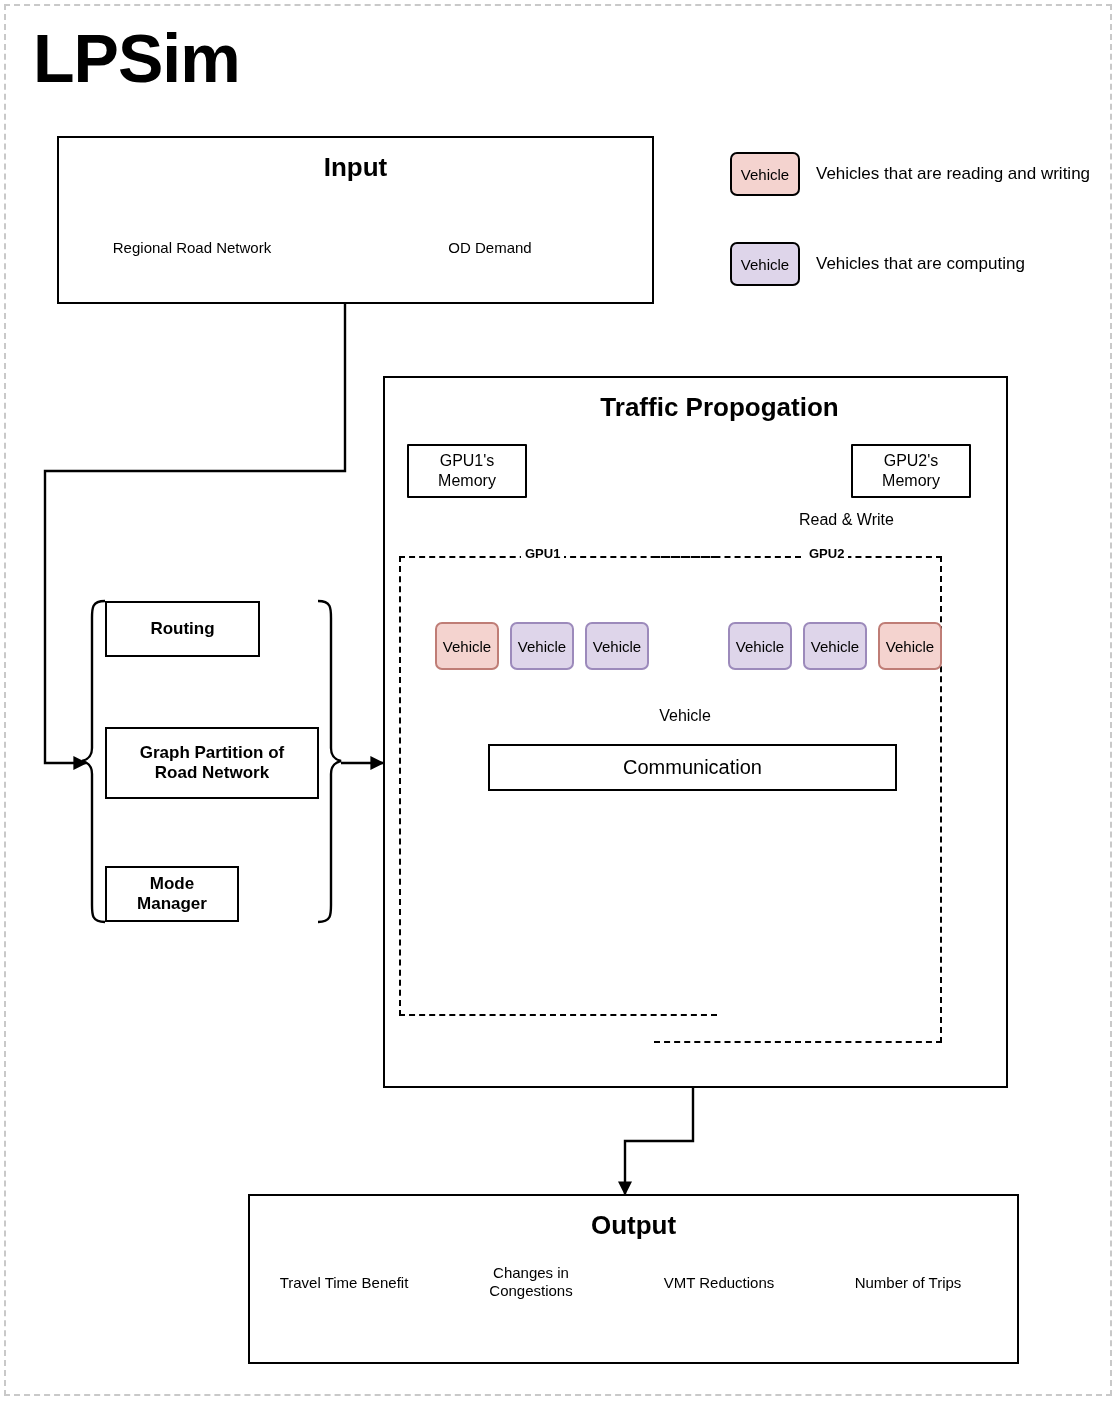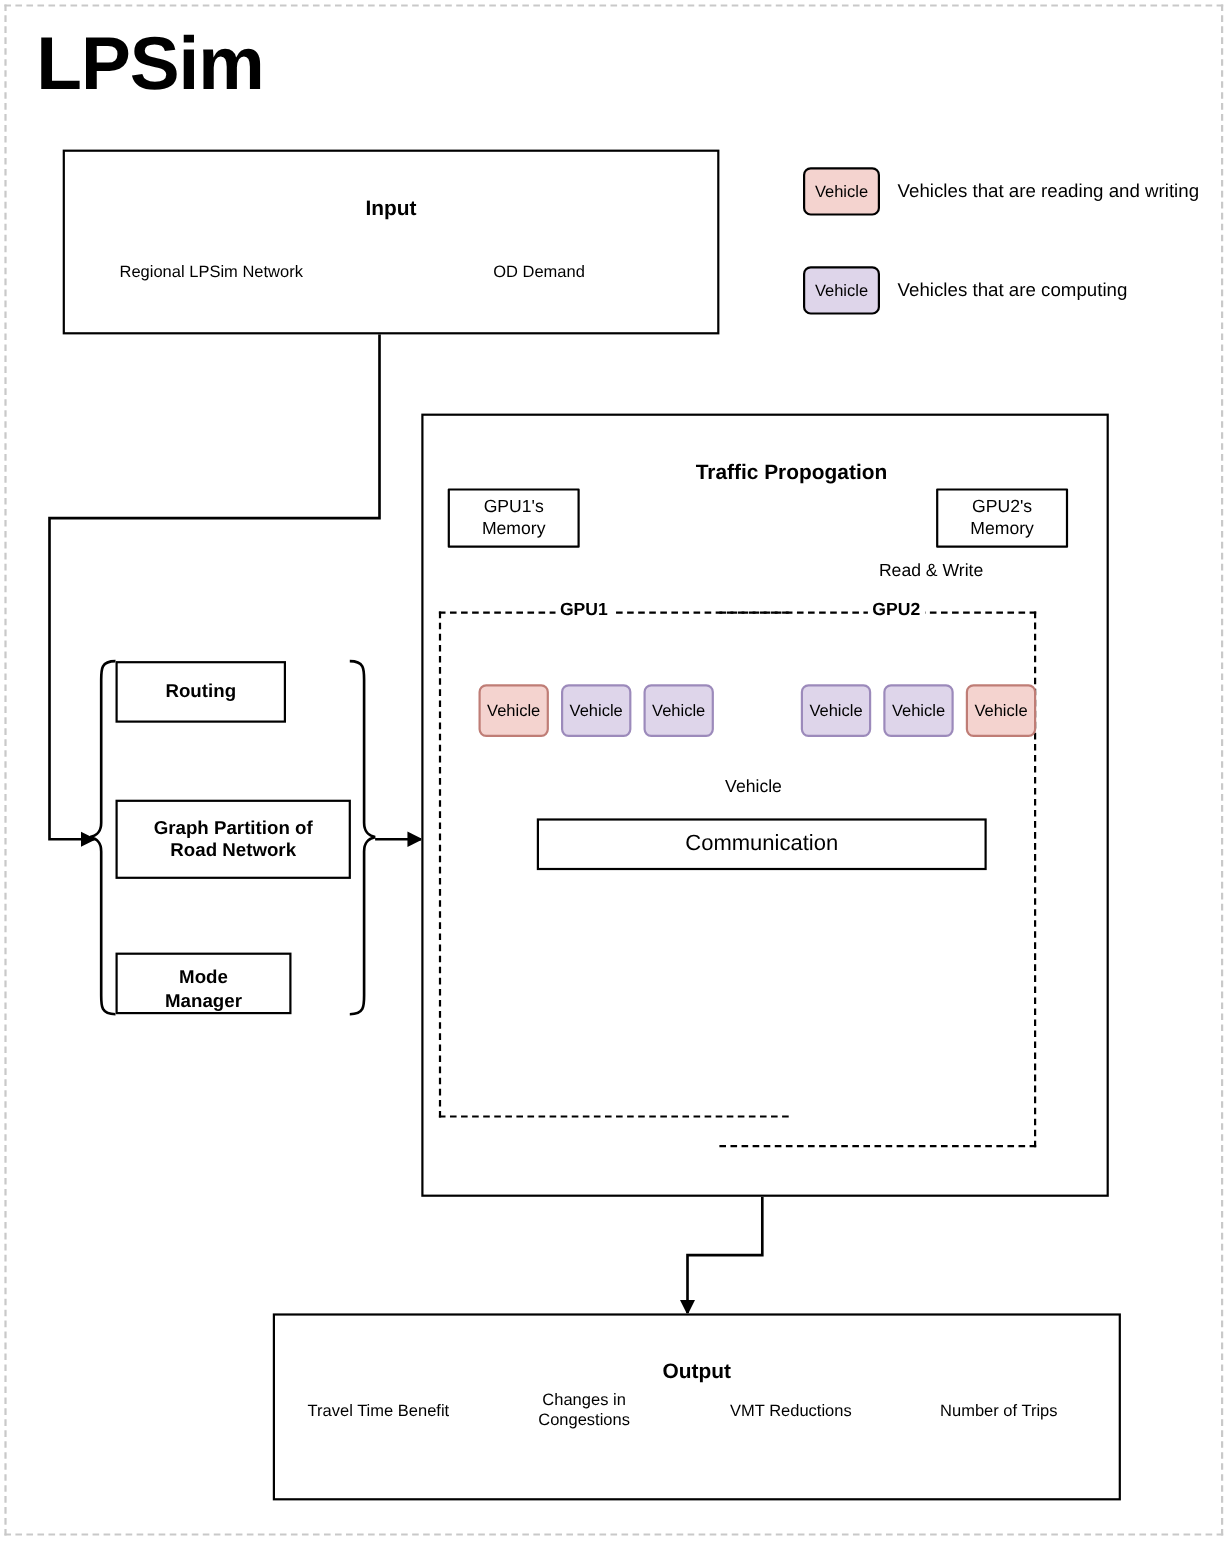--- a/index.html
+++ b/index.html
@@ -15,21 +15,21 @@
   #root{position:absolute;left:0;top:0;width:1120px;height:1402px;}
   svg.layer{position:absolute;left:0;top:0;width:1120px;height:1402px;overflow:visible;}
   .title{
     position:absolute;left:33px;top:24px;
     font-size:68px;font-weight:bold;letter-spacing:-1px;line-height:1;
   }
   .box{
     position:absolute;box-sizing:border-box;border:2px solid #000;background:#fff;
   }
   .boxhead{
-    position:absolute;width:100%;text-align:center;font-weight:bold;font-size:19px;margin-top:27px;
+    position:absolute;width:100%;text-align:center;font-weight:bold;font-size:26px;
   }
   .cyl-label{
     position:absolute;width:100%;text-align:center;font-size:15px;line-height:1.18;
   }
   .solidbox{
     position:absolute;box-sizing:border-box;border:2px solid #000;background:#fff;
     display:flex;align-items:center;justify-content:center;text-align:center;
     font-weight:bold;font-size:17px;line-height:1.2;
   }
   .memcard{
@@ -47,21 +47,21 @@
   .ghost{
     position:absolute;box-sizing:border-box;background:#d9e6f7;
     border-left:2px dashed #000;border-right:2px dashed #000;
   }
   .ghost-label{
     position:absolute;width:100%;text-align:center;font-weight:bold;font-size:16px;
     line-height:1.15;
   }
   .dashframe{position:absolute;box-sizing:border-box;border:2px dashed #000;background:transparent;}
   .plaintext{position:absolute;font-size:16px;white-space:nowrap;}
-  .boldtext{position:absolute;font-size:16px;font-weight:bold;white-space:nowrap;background:#fff;padding:0 4px;}
+  .boldtext{position:absolute;font-size:13px;font-weight:bold;white-space:nowrap;background:#fff;padding:0 4px;margin-left:16px;}
   .commbox{
     position:absolute;box-sizing:border-box;border:2px solid #000;background:#fff;
     display:flex;align-items:center;justify-content:center;font-size:20px;
   }
   .legend-row{position:absolute;display:flex;align-items:center;}
   .legend-chip{
     box-sizing:border-box;border:2px solid;border-radius:7px;
     width:70px;height:44px;display:flex;align-items:center;justify-content:center;
     font-size:15px;
   }
@@ -197,31 +197,31 @@
     <div class="legend-text">Vehicles that are reading and writing</div>
   </div>
   <div class="legend-row" style="left:730px;top:242px;">
     <div class="legend-chip v-comp">Vehicle</div>
     <div class="legend-text">Vehicles that are computing</div>
   </div>
 
   <div class="box" style="left:57px;top:136px;width:597px;height:168px;">
     <div class="boxhead" style="top:14px;">Input</div>
   </div>
-  <div class="cyl-label" style="left:100px;top:239px;width:184px;">Regional LPSim Network</div>
+  <div class="cyl-label" style="left:100px;top:239px;width:184px;">Regional Road Network</div>
   <div class="cyl-label" style="left:378px;top:239px;width:224px;">OD Demand</div>
 
   <div class="solidbox" style="left:105px;top:727px;width:214px;height:72px;flex-direction:column;">
     <span>Graph Partition of</span>
     <span>Road Network</span>
   </div>
   <div class="solidbox" style="left:105px;top:601px;width:155px;height:56px;">
     <span>Routing</span>
   </div>
-  <div class="solidbox" style="left:105px;top:866px;width:160px;height:56px;flex-direction:column;justify-content:flex-end;">
+  <div class="solidbox" style="left:105px;top:866px;width:134px;height:56px;flex-direction:column;">
     <span>Mode</span>
     <span>Manager</span>
   </div>
 
   <div class="box" style="left:383px;top:376px;width:625px;height:712px;">
     <div class="boxhead" style="top:14px;padding-left:24px;">Traffic Propogation</div>
   </div>
 
   <div class="memcard" style="left:407px;top:444px;width:120px;height:54px;flex-direction:column;">
     <span>GPU1's</span>

